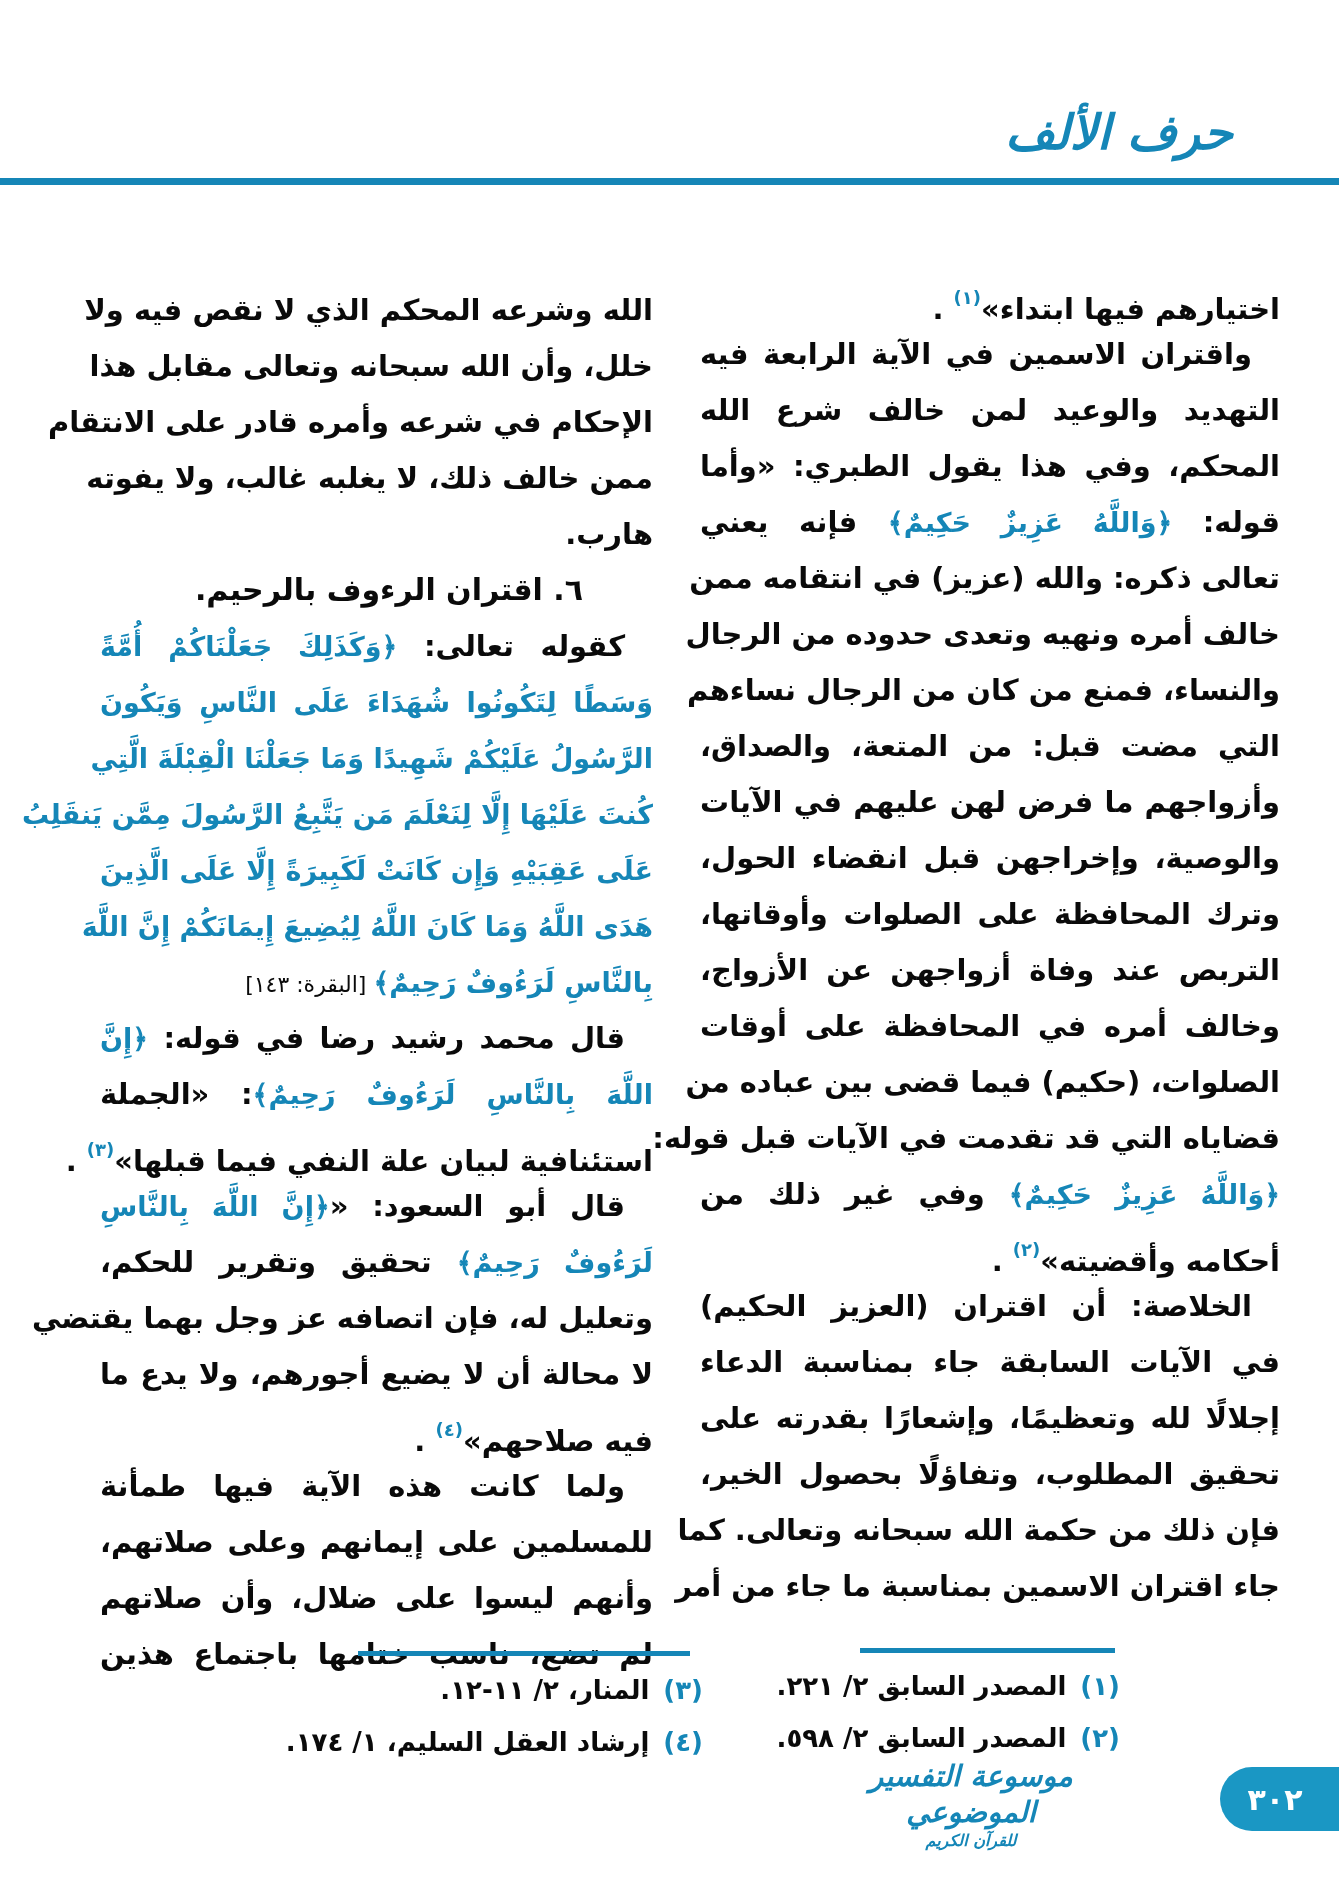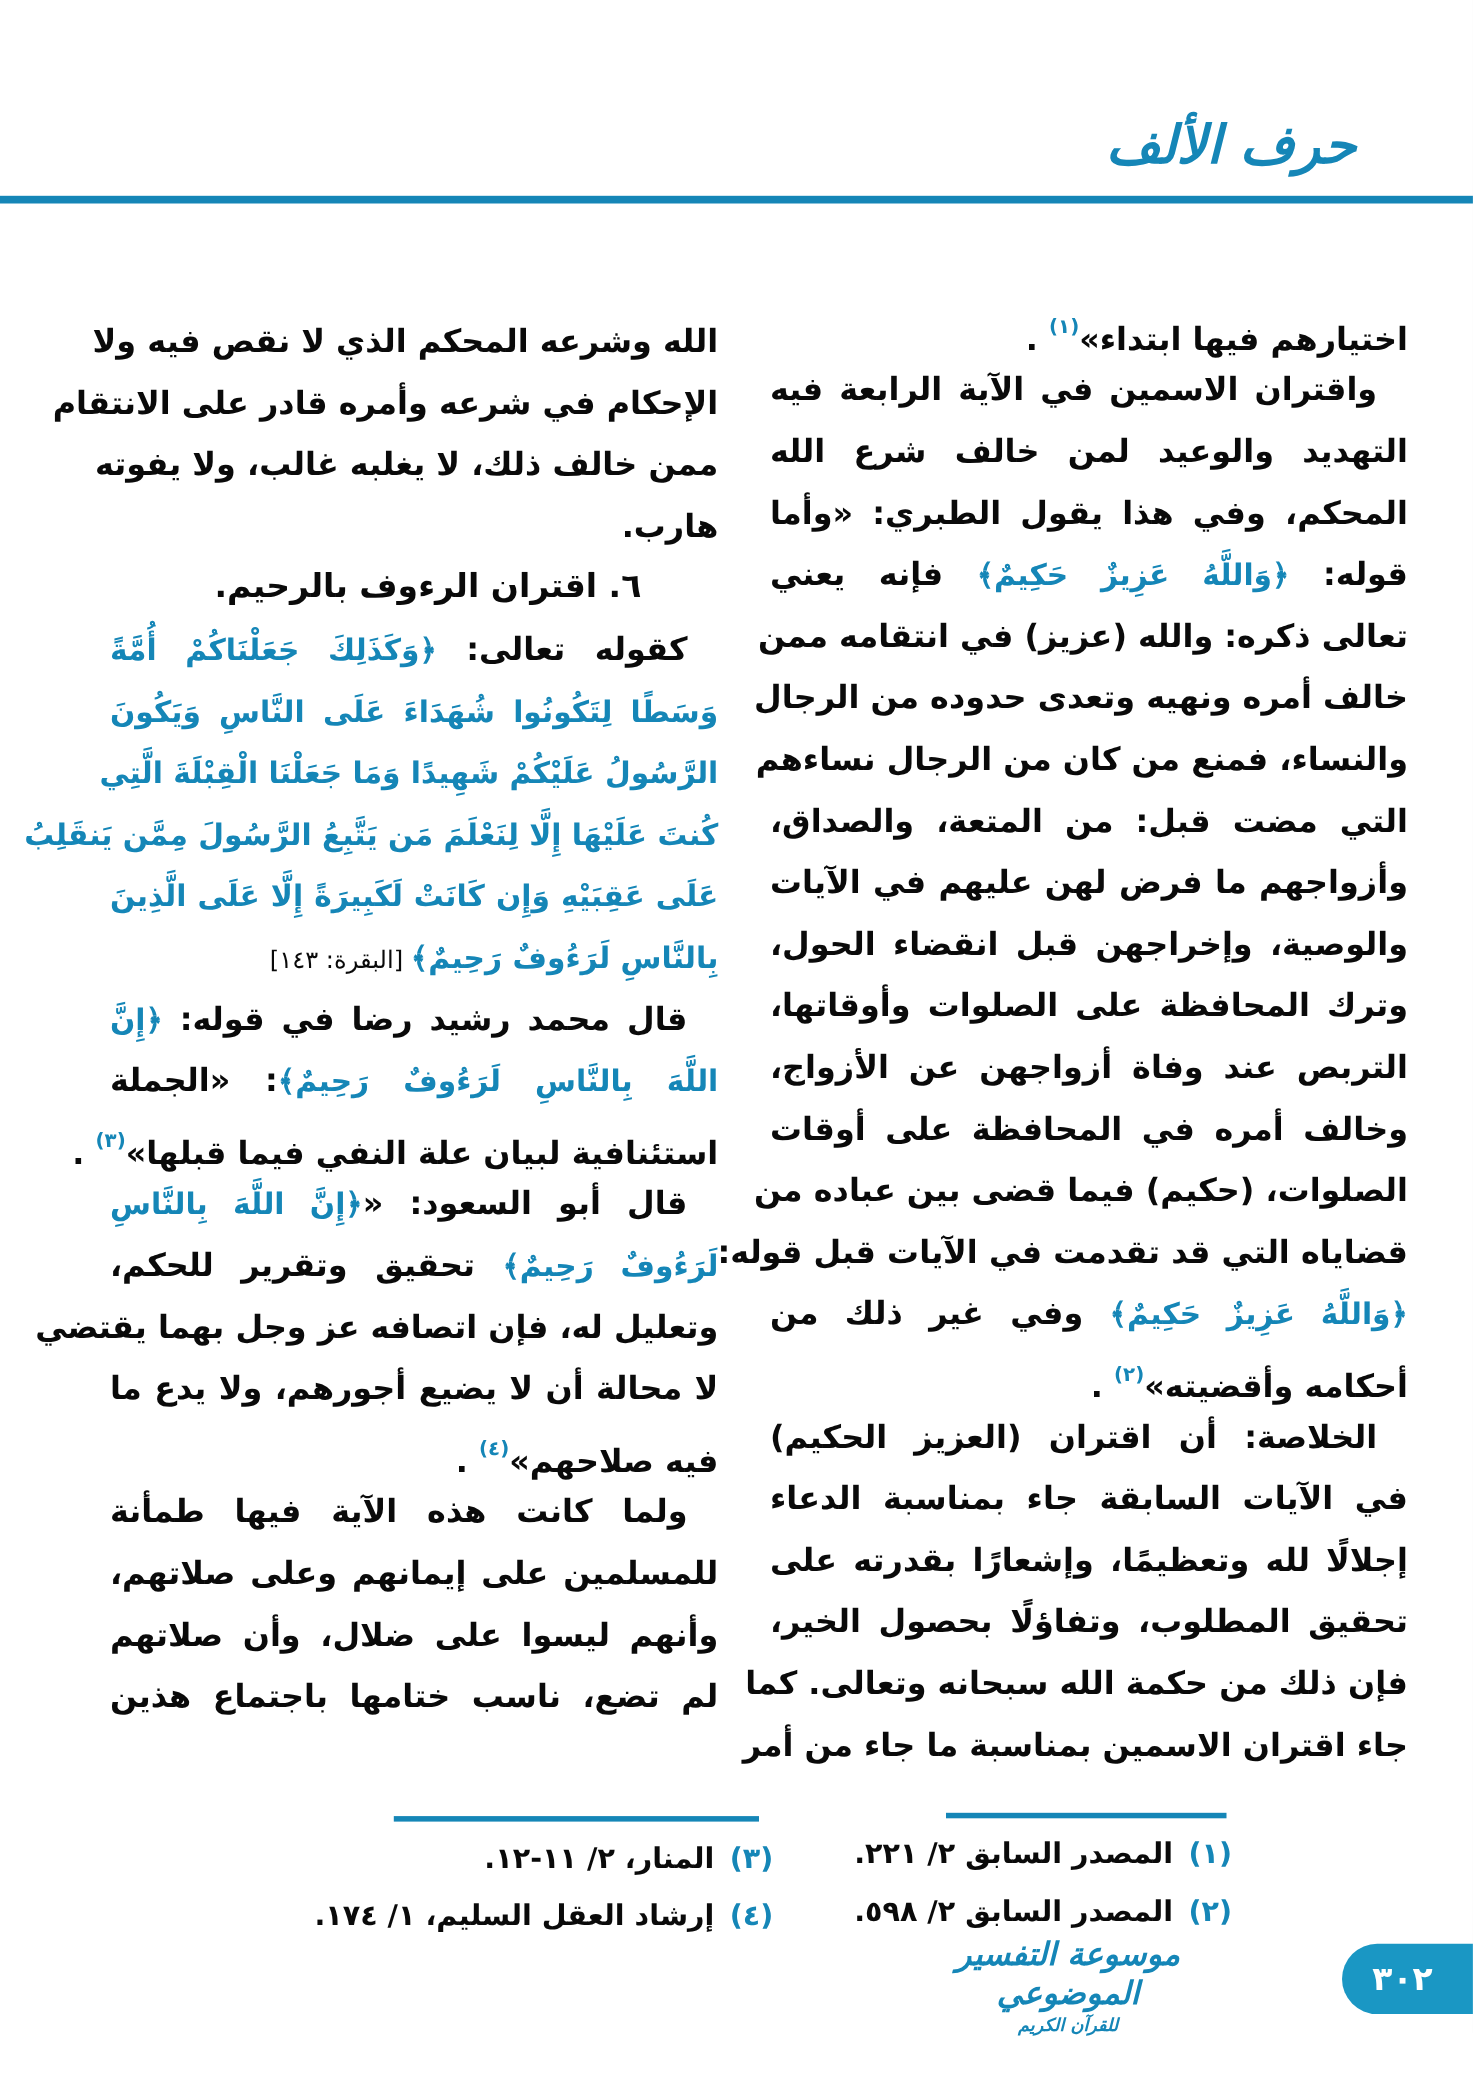--- a/index.html
+++ b/index.html
@@ -81,29 +81,31 @@
       <div class="line end"><span>أحكامه وأقضيته»</span><span class="sup">(٢)</span><span> .</span></div>
       <div class="line" style="padding-right: 28px;"><span>الخلاصة: أن اقتران (العزيز الحكيم)</span></div>
       <div class="line"><span>في الآيات السابقة جاء بمناسبة الدعاء</span></div>
       <div class="line"><span>إجلالًا لله وتعظيمًا، وإشعارًا بقدرته على</span></div>
       <div class="line"><span>تحقيق المطلوب، وتفاؤلًا بحصول الخير،</span></div>
       <div class="line"><span>فإن ذلك من حكمة الله سبحانه وتعالى. كما</span></div>
       <div class="line"><span>جاء اقتران الاسمين بمناسبة ما جاء من أمر</span></div>
     </div>
   <div class="col col-left" id="col-left">
       <div class="line"><span>الله وشرعه المحكم الذي لا نقص فيه ولا</span></div>
+      <div class="line"><span>خلل، وأن الله سبحانه وتعالى مقابل هذا</span></div>
       <div class="line"><span>الإحكام في شرعه وأمره قادر على الانتقام</span></div>
       <div class="line"><span>ممن خالف ذلك، لا يغلبه غالب، ولا يفوته</span></div>
       <div class="line end"><span>هارب.</span></div>
       <div class="line end h" style="padding-right: 70px;"><span>٦. اقتران الرءوف بالرحيم.</span></div>
       <div class="line" style="padding-right: 28px;"><span>كقوله تعالى: </span><span class="q">﴿وَكَذَلِكَ جَعَلْنَاكُمْ أُمَّةً</span></div>
       <div class="line"><span class="q">وَسَطًا لِتَكُونُوا شُهَدَاءَ عَلَى النَّاسِ وَيَكُونَ</span></div>
       <div class="line"><span class="q">الرَّسُولُ عَلَيْكُمْ شَهِيدًا وَمَا جَعَلْنَا الْقِبْلَةَ الَّتِي</span></div>
       <div class="line"><span class="q">كُنتَ عَلَيْهَا إِلَّا لِنَعْلَمَ مَن يَتَّبِعُ الرَّسُولَ مِمَّن يَنقَلِبُ</span></div>
       <div class="line"><span class="q">عَلَى عَقِبَيْهِ وَإِن كَانَتْ لَكَبِيرَةً إِلَّا عَلَى الَّذِينَ</span></div>
+      <div class="line"><span class="q">هَدَى اللَّهُ وَمَا كَانَ اللَّهُ لِيُضِيعَ إِيمَانَكُمْ إِنَّ اللَّهَ</span></div>
       <div class="line end"><span class="q">بِالنَّاسِ لَرَءُوفٌ رَحِيمٌ﴾</span><span class="ref"> [البقرة: ١٤٣]</span></div>
       <div class="line" style="padding-right: 28px;"><span>قال محمد رشيد رضا في قوله: </span><span class="q">﴿إِنَّ</span></div>
       <div class="line"><span class="q">اللَّهَ بِالنَّاسِ لَرَءُوفٌ رَحِيمٌ﴾</span><span>: «الجملة</span></div>
       <div class="line end"><span>استئنافية لبيان علة النفي فيما قبلها»</span><span class="sup">(٣)</span><span> .</span></div>
       <div class="line" style="padding-right: 28px;"><span>قال أبو السعود: «</span><span class="q">﴿إِنَّ اللَّهَ بِالنَّاسِ</span></div>
       <div class="line"><span class="q">لَرَءُوفٌ رَحِيمٌ﴾</span><span> تحقيق وتقرير للحكم،</span></div>
       <div class="line"><span>وتعليل له، فإن اتصافه عز وجل بهما يقتضي</span></div>
       <div class="line"><span>لا محالة أن لا يضيع أجورهم، ولا يدع ما</span></div>
       <div class="line end"><span>فيه صلاحهم»</span><span class="sup">(٤)</span><span> .</span></div>
       <div class="line" style="padding-right: 28px;"><span>ولما كانت هذه الآية فيها طمأنة</span></div>

